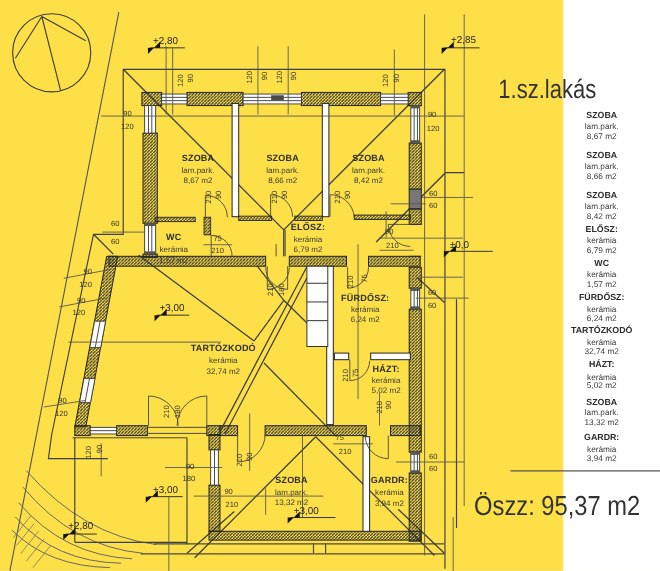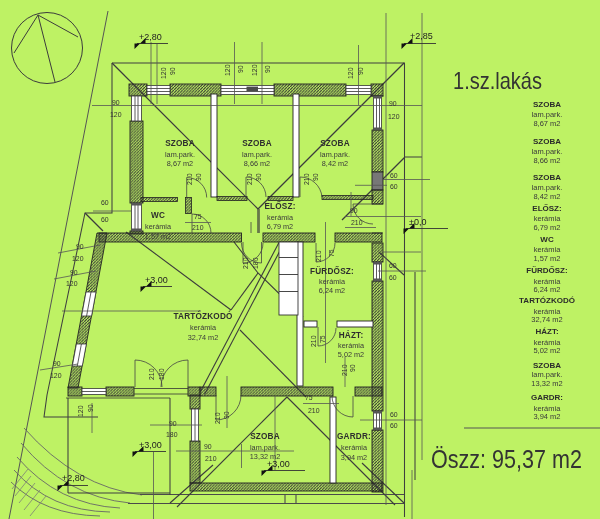--- a/index.html
+++ b/index.html
@@ -1,16 +1,16 @@
 <!DOCTYPE html>
 <html><head>
 <meta charset="utf-8">
 <style>
 html,body{margin:0;padding:0;background:#ffffff;}
-#page{width:600px;height:519px;position:relative;background:#bef264;font-family:"Liberation Sans",sans-serif;}
+#page{width:500px;height:519px;position:relative;background:#fde047;font-family:"Liberation Sans",sans-serif;padding-left:12px;}
 svg{position:absolute;top:0;left:0;}
 text{font-family:"Liberation Sans",sans-serif;fill:#333;}
 .rm{font-size:8.2px;fill:#2e2e2e;letter-spacing:0.2px;font-weight:bold;}
 .sub{font-size:7.3px;fill:#3a3a3a;}
 .dim{font-size:6.9px;fill:#333;}
 .lvl{font-size:9px;fill:#222;}
 .leg{font-size:8px;fill:#2b2b2b;font-weight:bold;}
 .legs{font-size:7.5px;fill:#3a3a3a;}
 </style>
 </head>

